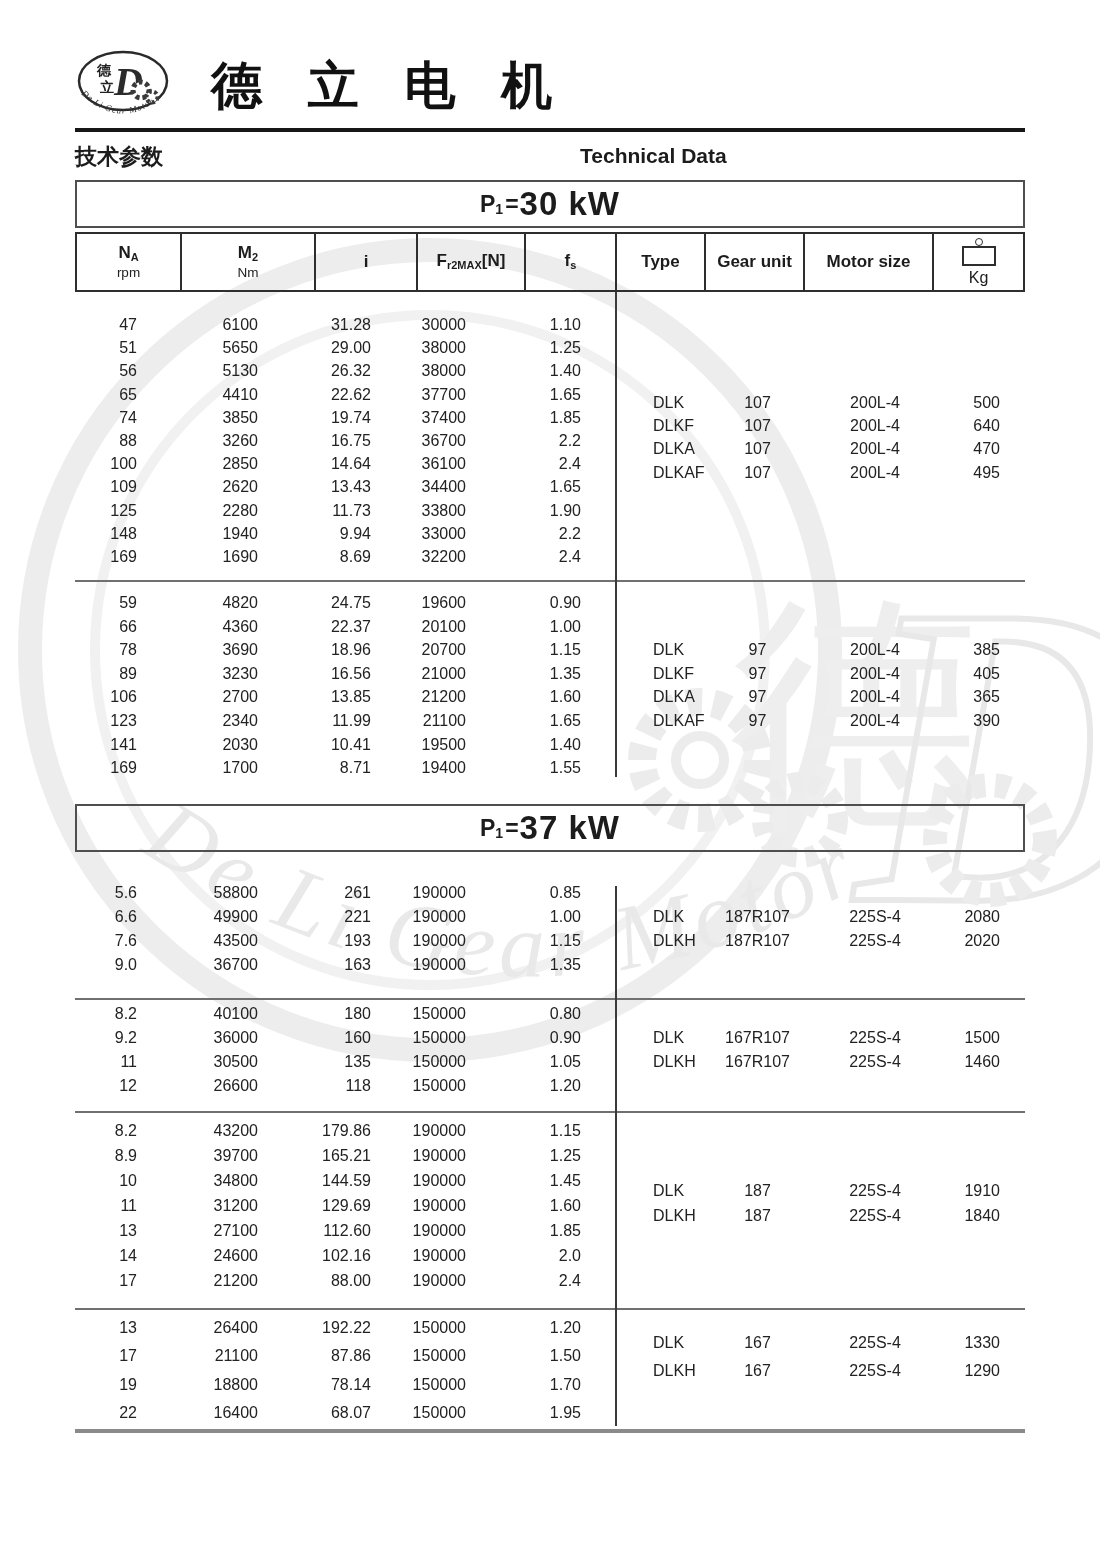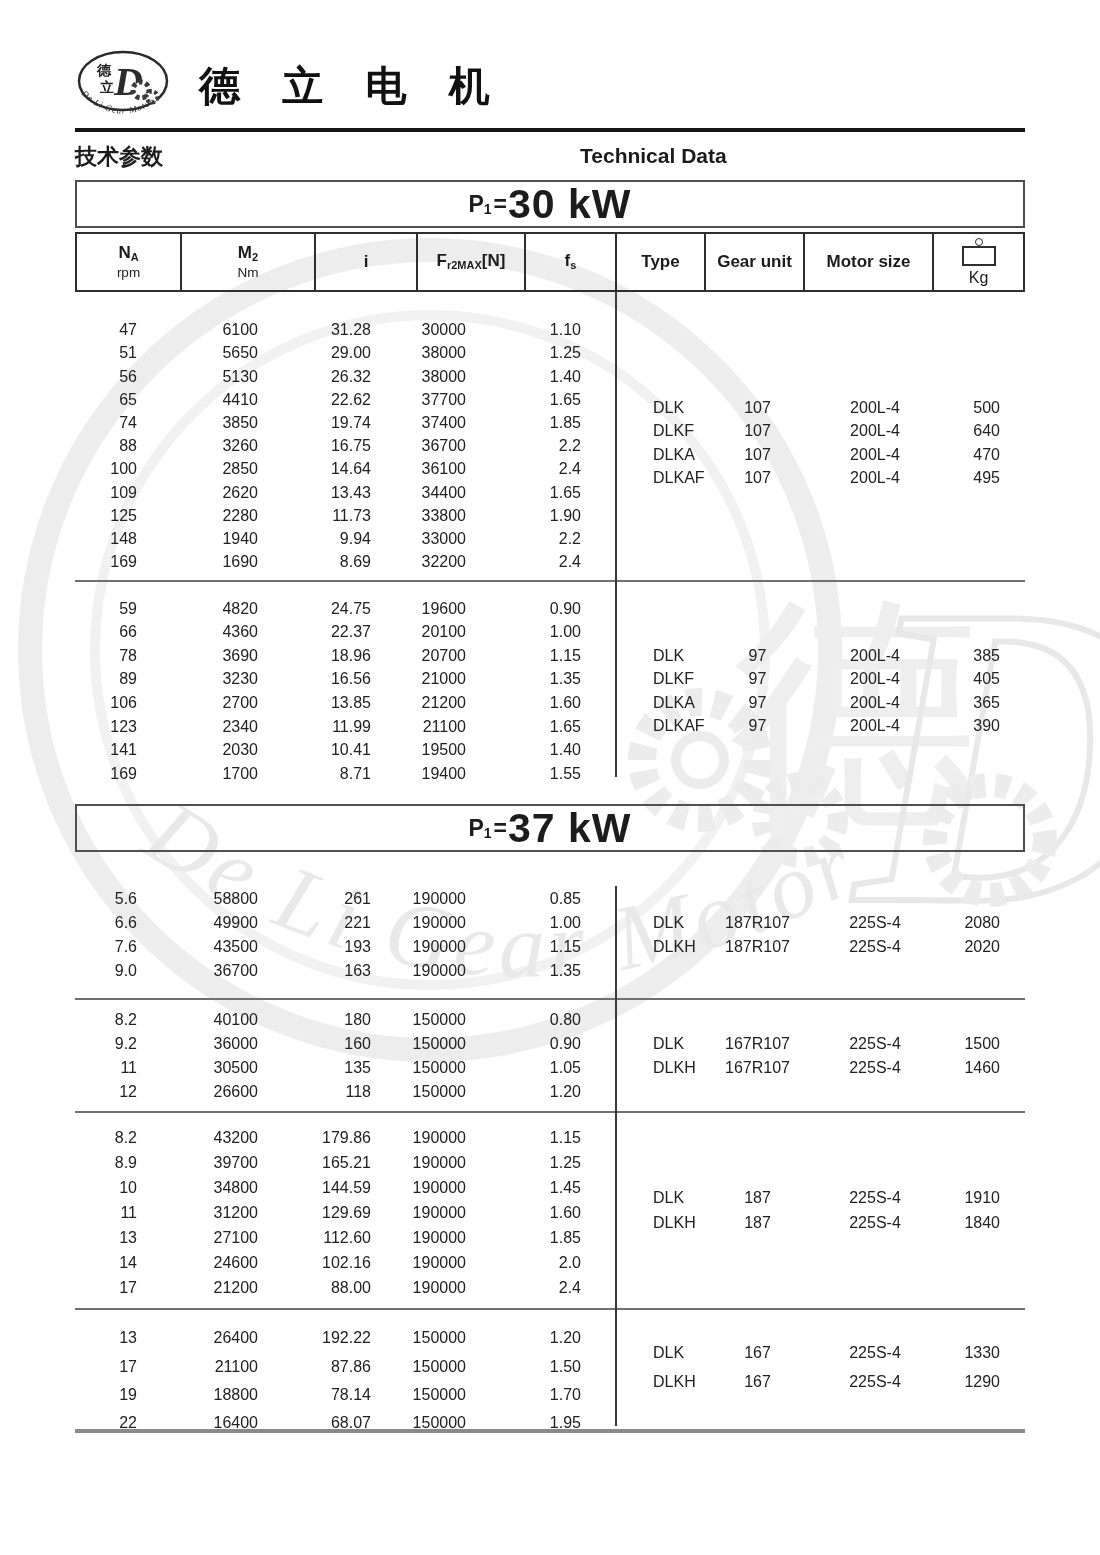--- a/index.html
+++ b/index.html
@@ -4,35 +4,35 @@
 <style>
   *{box-sizing:border-box;margin:0;padding:0}
   html,body{background:#f2f2f2}
   .page{position:relative;width:1100px;height:1555px;margin:0 auto;background:#ffffff;
         font-family:"Liberation Sans","DejaVu Sans",sans-serif;color:#1c1c1c;overflow:hidden}
   .wm{position:absolute;left:0;top:0;z-index:0;pointer-events:none}
   .content{position:absolute;left:75px;top:0;width:950px;height:1555px;z-index:1}
 
   
   .brand{position:absolute;top:46px;left:0;height:80px;display:flex;align-items:center}
-  .brand-title{margin-left:24px;font-family:"DejaVu Serif","Liberation Serif",serif;
-               font-weight:bold;font-size:41px;letter-spacing:14px;color:#111}
+  .brand-title{margin-left:36px;font-family:"DejaVu Serif","Liberation Serif",serif;
+               font-weight:bold;font-size:51px;letter-spacing:14px;color:#111}
   .rule-dark{position:absolute;left:0;top:128px;width:950px;height:4px;background:#161616}
 
   .subhead{position:absolute;left:0;top:142px;width:950px;height:30px}
   .subhead-cn{position:absolute;left:0;top:0;font-size:22px;font-weight:bold}
   .subhead-en{position:absolute;left:505px;top:2px;font-size:21px;font-weight:bold}
 
   
   .banner{position:absolute;left:0;width:950px;height:48px;border:2px solid #4f4f4f;
           display:flex;align-items:center;justify-content:center;background:transparent}
   .banner .p-sym{font-size:23px;font-weight:bold}
   .banner .p-sub{font-size:14px;font-weight:bold;vertical-align:-4px;position:relative;top:5px}
   .banner .p-eq{font-size:23px;font-weight:bold;margin:0 1px 0 2px}
-  .banner .p-val{font-size:41px;font-weight:bold;letter-spacing:1px}
+  .banner .p-val{font-size:33px;font-weight:bold;letter-spacing:1px}
   #banner-30{top:180px}
   #banner-37{top:804px}
 
   
   .headrow{position:absolute;left:0;top:232px;width:950px;height:60px;border:2.5px solid #2e2e2e;display:flex}
   .hcell{border-right:2px solid #2e2e2e;display:flex;flex-direction:column;align-items:center;
          justify-content:center;line-height:1.2}
   .hcell:last-child{border-right:none;flex:1}
   .hc1{width:105px}.hc2{width:134px}.hc3{width:102px}.hc4{width:108px}.hc5{width:91px}
   .hc6{width:89px}.hc7{width:99px}.hc8{width:129px}.hc9{width:90px}
@@ -49,21 +49,21 @@
   #s1{top:292px;height:512px}
   #s2{top:868px;height:580px}
   .vline{position:absolute;left:540px;width:1.5px;background:#3a3a3a}
   #s1 .vline{top:0;height:485px}
   #s2 .vline{top:18px;height:540px}
   .sep{height:2px;background:#707070}
 
   .block{display:flex;position:relative}
   .left-rows{width:540px}
   .right-rows{width:410px}
-  .lrow,.rrow{display:flex;align-items:flex-end;height:var(--rh);font-size:16px;white-space:nowrap;color:#222}
+  .lrow,.rrow{display:flex;align-items:flex-start;height:var(--rh);font-size:16px;white-space:nowrap;color:#222}
   .lrow .c{text-align:right;padding-right:8px}
   .c-na{width:70px}.c-m2{width:121px}.c-i{width:113px}.c-fr{width:95px}.c-fs{width:115px}
   .rrow .c-type{width:105px;padding-left:38px;text-align:left}
   .rrow .c-gear{width:75px;text-align:center}
   .rrow .c-motor{width:160px;text-align:center}
   .rrow .c-kg{width:70px;text-align:right;padding-right:25px}
   .b1{--rh:23.2px}.b2{--rh:23.6px}.b3{--rh:24px}.b4{--rh:24px}.b5{--rh:25px}.b6{--rh:28.3px}
 
   .rule-gray{position:absolute;left:0;top:1429px;width:950px;height:4px;background:#8a8a8a}
   .footer{position:absolute;left:0;top:1462px;width:950px;text-align:center;font-size:20px;color:#222}

